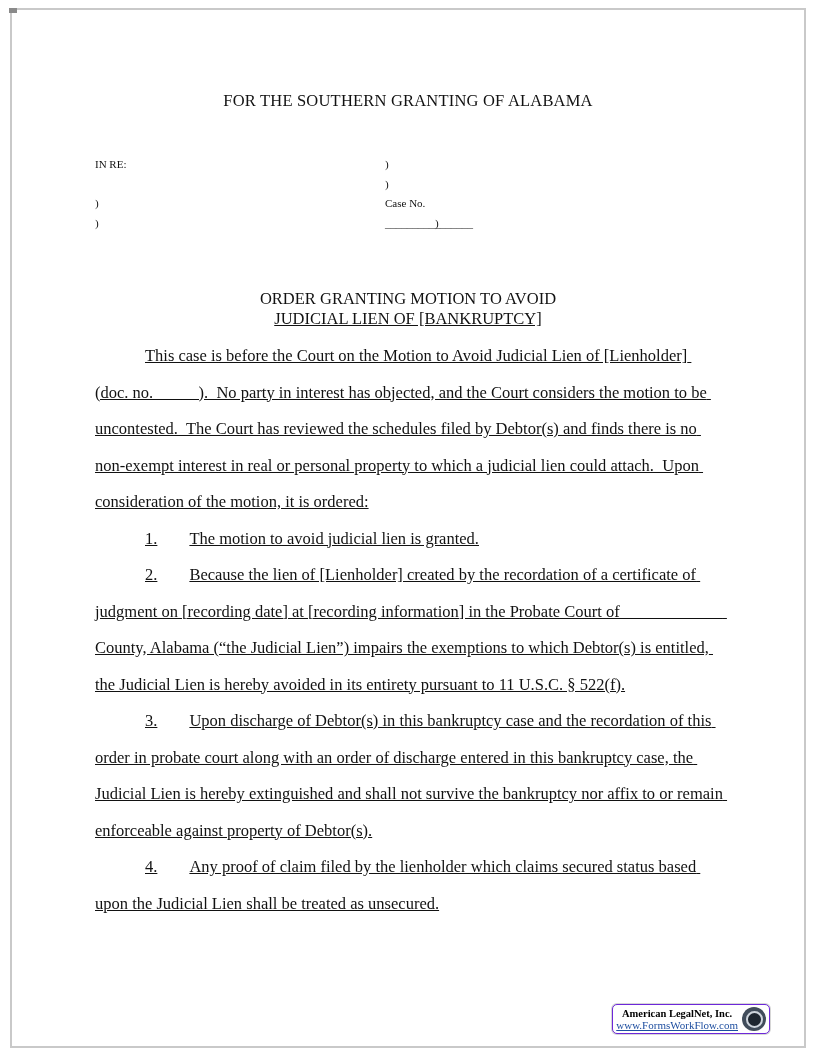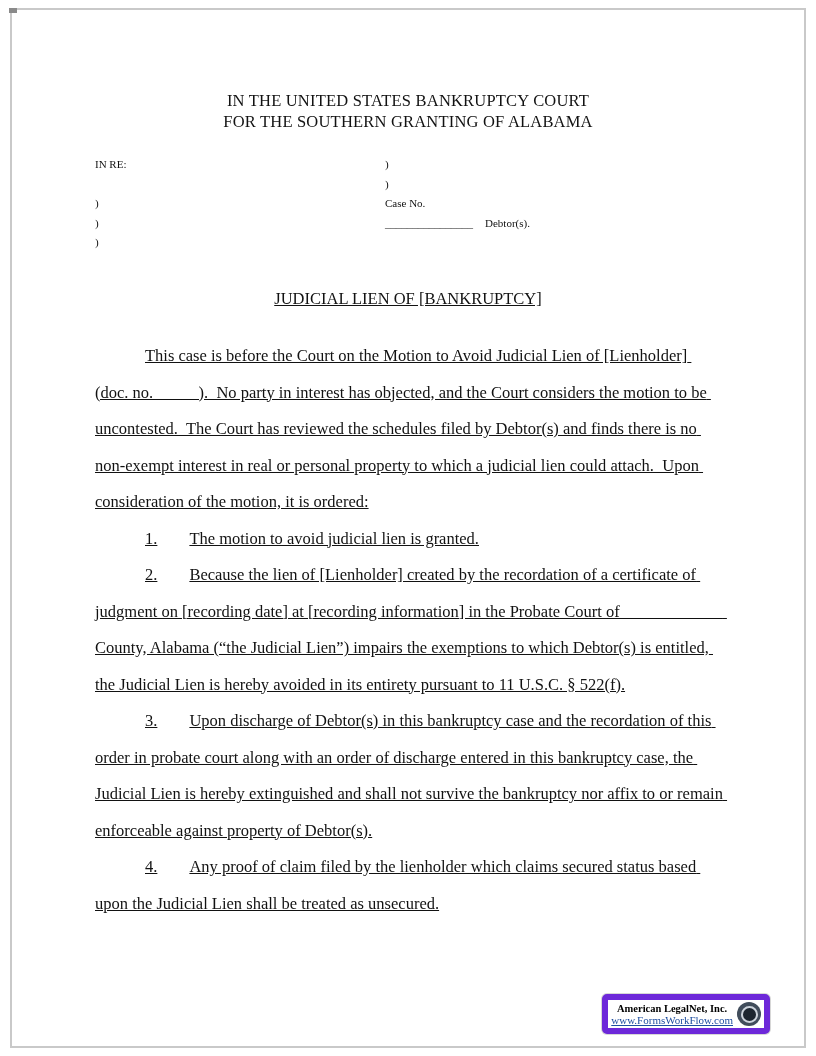--- a/index.html
+++ b/index.html
@@ -71,21 +71,21 @@
   .pnum {
     margin-right: 32px;
   }
   .legalnet-badge {
     position: absolute;
     right: 46px;
     bottom: 22px;
     display: flex;
     align-items: center;
     gap: 4px;
-    border: 6px solid #6d28d9;
+    border: 1px solid #6d28d9;
     border-radius: 5px;
     background: #ffffff;
     padding: 2px 3px;
     box-shadow: 0 0 0 1px #d7d7d7;
   }
   .badge-text { text-align: center; }
   .badge-company {
     font-size: 10.5px;
     font-weight: bold;
     white-space: nowrap;
@@ -119,46 +119,45 @@
     background: #1d2630;
   }
 </style>
 </head>
 <body>
 
 <div class="scan-border"></div>
 <div class="corner-mark"></div>
 
 <header class="court-header">
-  <div>IN THE UNITED STATES BANKRUPTCY COURT</div>
   <div>FOR THE SOUTHERN GRANTING OF ALABAMA</div>
 </header>
 
 <section class="caption">
   <div>IN RE:</div>
   <div>)</div>
   <div></div>
 
   <div></div>
   <div>)</div>
   <div></div>
 
   <div>)</div>
   <div>Case No. ________________</div>
 
   <div></div>
   <div>)</div>
   <div></div>
 
-  <div class="indented">Debtor(s).</div>
   <div>)</div>
   <div></div>
 </section>
 
 <section class="order-title">
+  <div>ORDER GRANTING MOTION TO AVOID</div>
   <div class="underlined">JUDICIAL LIEN OF [BANKRUPTCY]</div>
 </section>
 
 <section class="order-body">
   <p>This case is before the Court on the Motion to Avoid Judicial Lien of [Lienholder] (doc. no. _____).  No party in interest has objected, and the Court considers the motion to be uncontested.  The Court has reviewed the schedules filed by Debtor(s) and finds there is no non-exempt interest in real or personal property to which a judicial lien could attach.  Upon consideration of the motion, it is ordered:</p>
   <p><span class="pnum">1.</span><span>The motion to avoid judicial lien is granted.</span></p>
   <p><span class="pnum">2.</span><span>Because the lien of [Lienholder] created by the recordation of a certificate of judgment on [recording date] at [recording information] in the Probate Court of ____________ County, Alabama (“the Judicial Lien”) impairs the exemptions to which Debtor(s) is entitled, the Judicial Lien is hereby avoided in its entirety pursuant to 11 U.S.C. § 522(f).</span></p>
   <p><span class="pnum">3.</span><span>Upon discharge of Debtor(s) in this bankruptcy case and the recordation of this order in probate court along with an order of discharge entered in this bankruptcy case, the Judicial Lien is hereby extinguished and shall not survive the bankruptcy nor affix to or remain enforceable against property of Debtor(s).</span></p>
   <p><span class="pnum">4.</span><span>Any proof of claim filed by the lienholder which claims secured status based upon the Judicial Lien shall be treated as unsecured.</span></p>
 </section>

